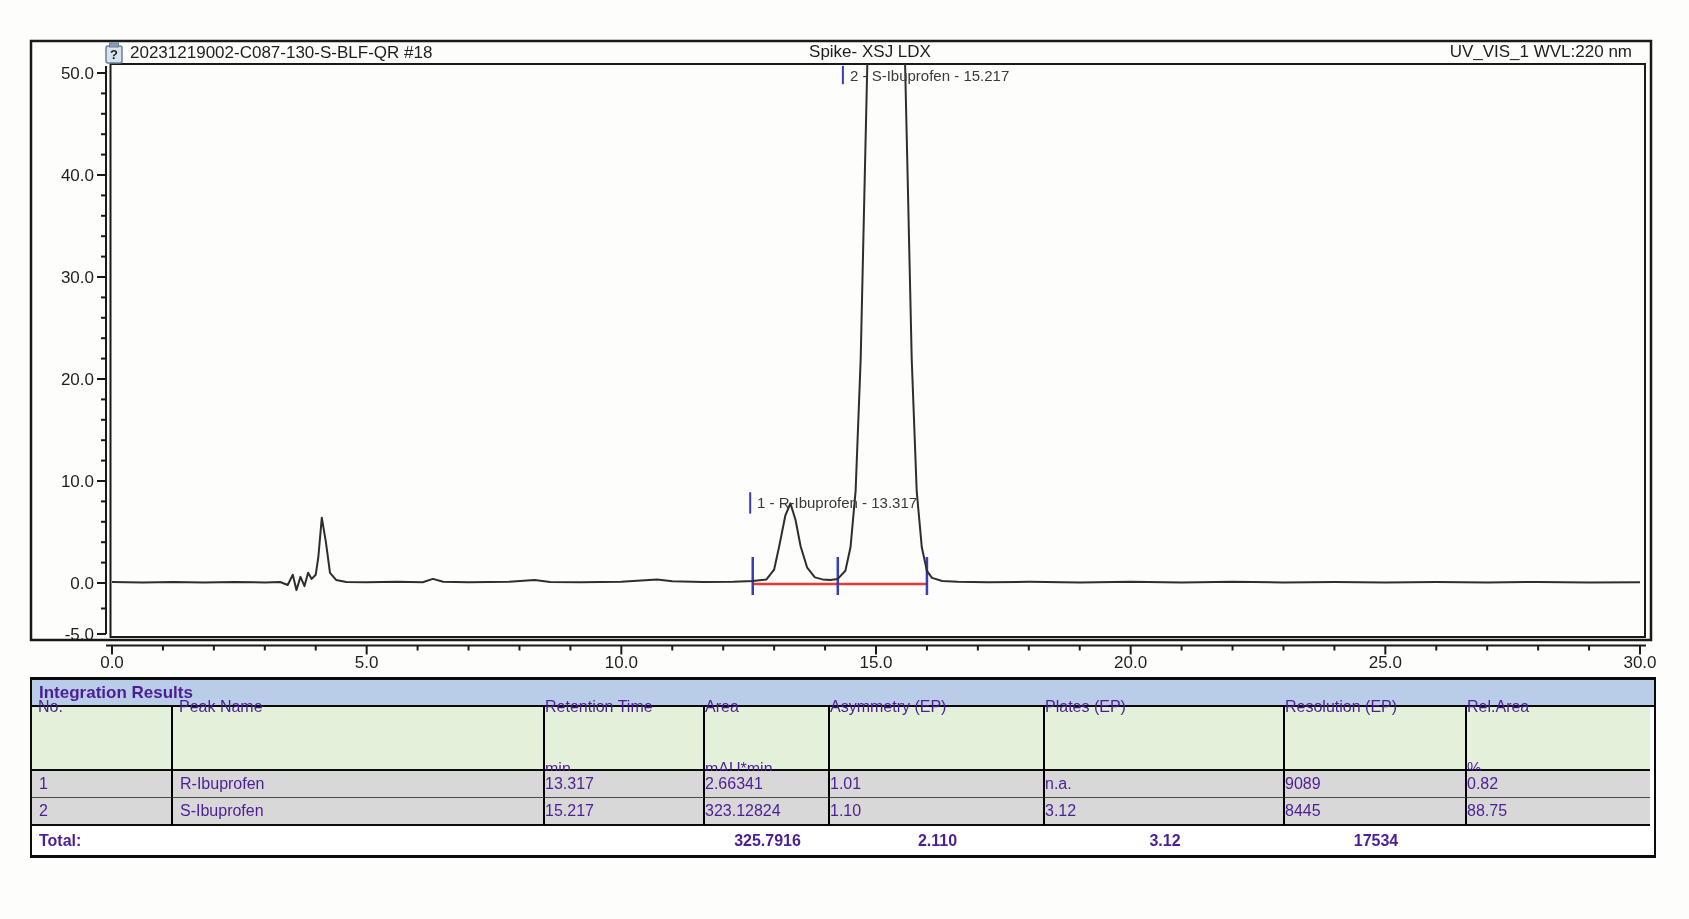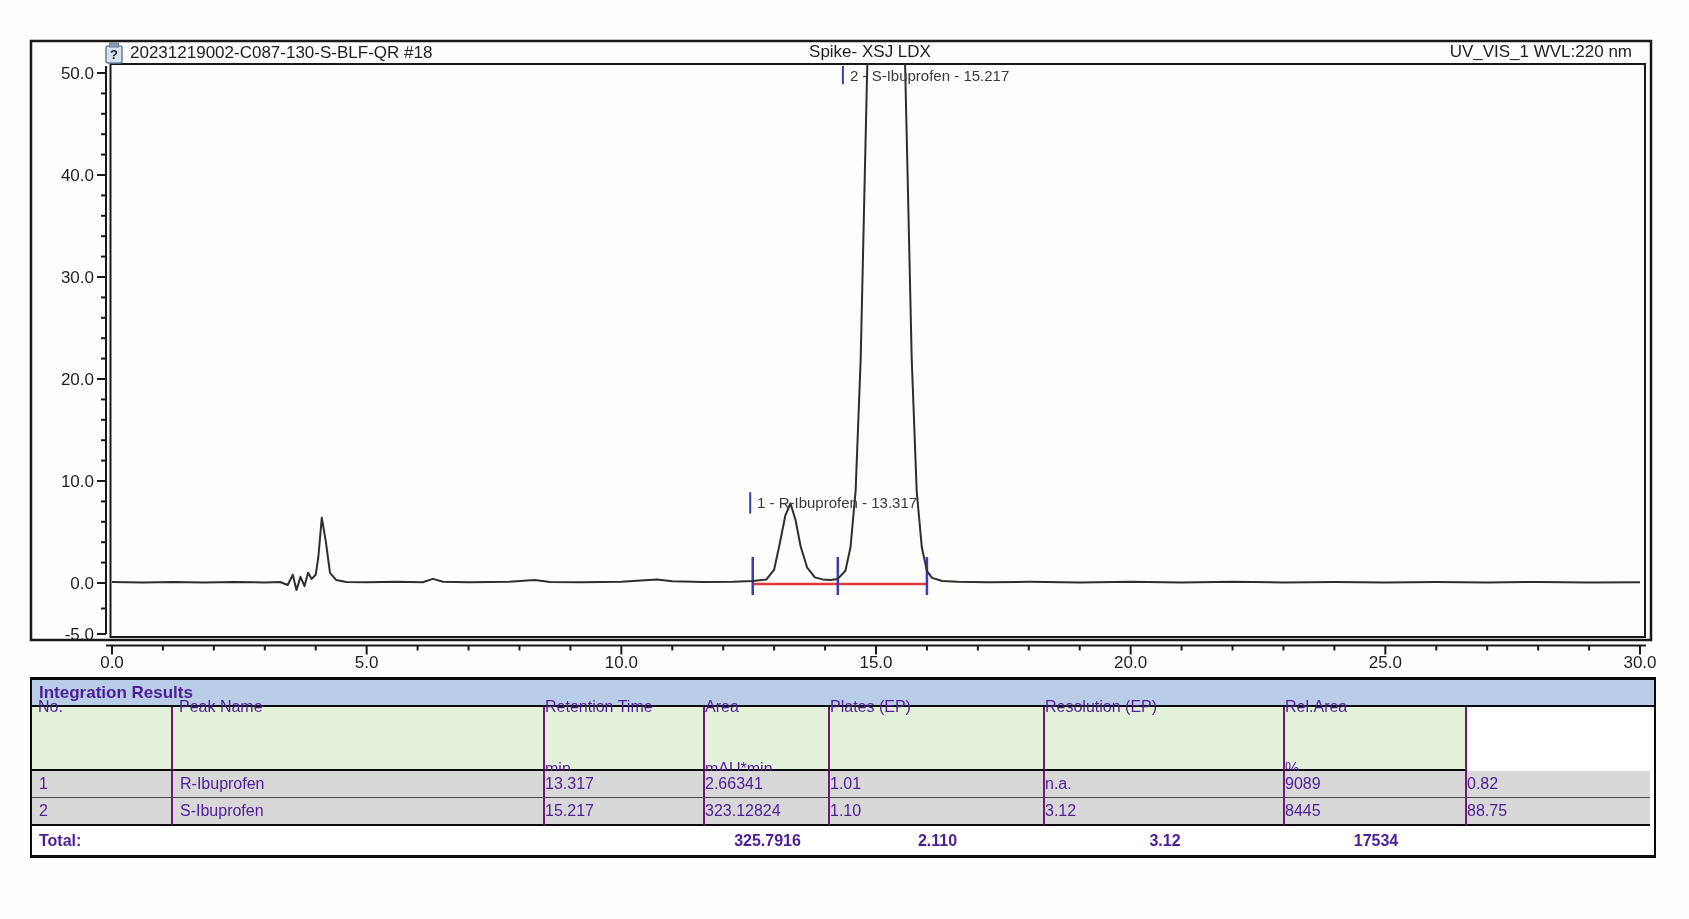--- a/index.html
+++ b/index.html
@@ -10,21 +10,21 @@
   .frame{stroke:#1a1a1a;fill:none;}
   .trace{stroke:#2e2e2e;stroke-width:2;fill:none;stroke-linejoin:round;}
   .ylab,.xlab{font-size:17px;}
   .hdr{font-size:17px;}
   .pklab{font-size:15px;fill:#3a3a3a;}
 
   
   .itable{position:absolute;left:30px;top:677px;width:1622px;border:2px solid #0b0b0b;border-top:3px solid #0b0b0b;border-bottom:3px solid #0b0b0b;background:#fff;font-size:16px;color:#4c1d95;}
   .t-title{height:25px;line-height:25px;padding-left:7px;font-weight:bold;font-size:17px;background:#b9cde9;border-bottom:2px solid #0b0b0b;}
   .tgrid{display:grid;grid-template-columns:141px 372px 160px 125px 215px 240px 182px 183px;}
-  .tgrid .c{border-right:2px solid #701a75;display:flex;flex-direction:column;justify-content:center;}
+  .tgrid .c{border-right:2px solid #000000;display:flex;flex-direction:column;justify-content:center;}
   .tgrid .c:nth-child(8n){border-right:none;}
   .hrow .c{background:#e3f1db;height:62px;text-align:left;border-bottom:2px solid #0b0b0b;}
   .hrow .c.lft{text-align:left;padding-left:6px;}
   .unit{min-height:18px;margin-top:44px;}
   .drow .c{background:#d8d8d8;height:26px;}
   .drow.mid .c{border-bottom:1px solid #4a4a4a;}
   .drow.last .c{border-bottom:2px solid #0b0b0b;}
   .drow .c.lft{text-align:left;padding-left:7px;}
   .trow{display:grid;grid-template-columns:141px 372px 160px 125px 215px 240px 182px 183px;font-weight:bold;}
   .trow .c{height:29px;display:flex;align-items:center;justify-content:center;background:#fff;}
@@ -165,20 +165,24 @@
         </div>
       <div class="c">
         <div>Retention Time</div>
           <div class="unit">min</div>
         </div>
       <div class="c">
         <div>Area</div>
           <div class="unit">mAU*min</div>
         </div>
       <div class="c">
+        <div>Asymmetry (EP)</div>
+          <div class="unit"></div>
+        </div>
+      <div class="c">
         <div>Plates (EP)</div>
           <div class="unit"></div>
         </div>
       <div class="c">
         <div>Resolution (EP)</div>
           <div class="unit"></div>
         </div>
       <div class="c">
         <div>Rel.Area</div>
           <div class="unit">%</div>

